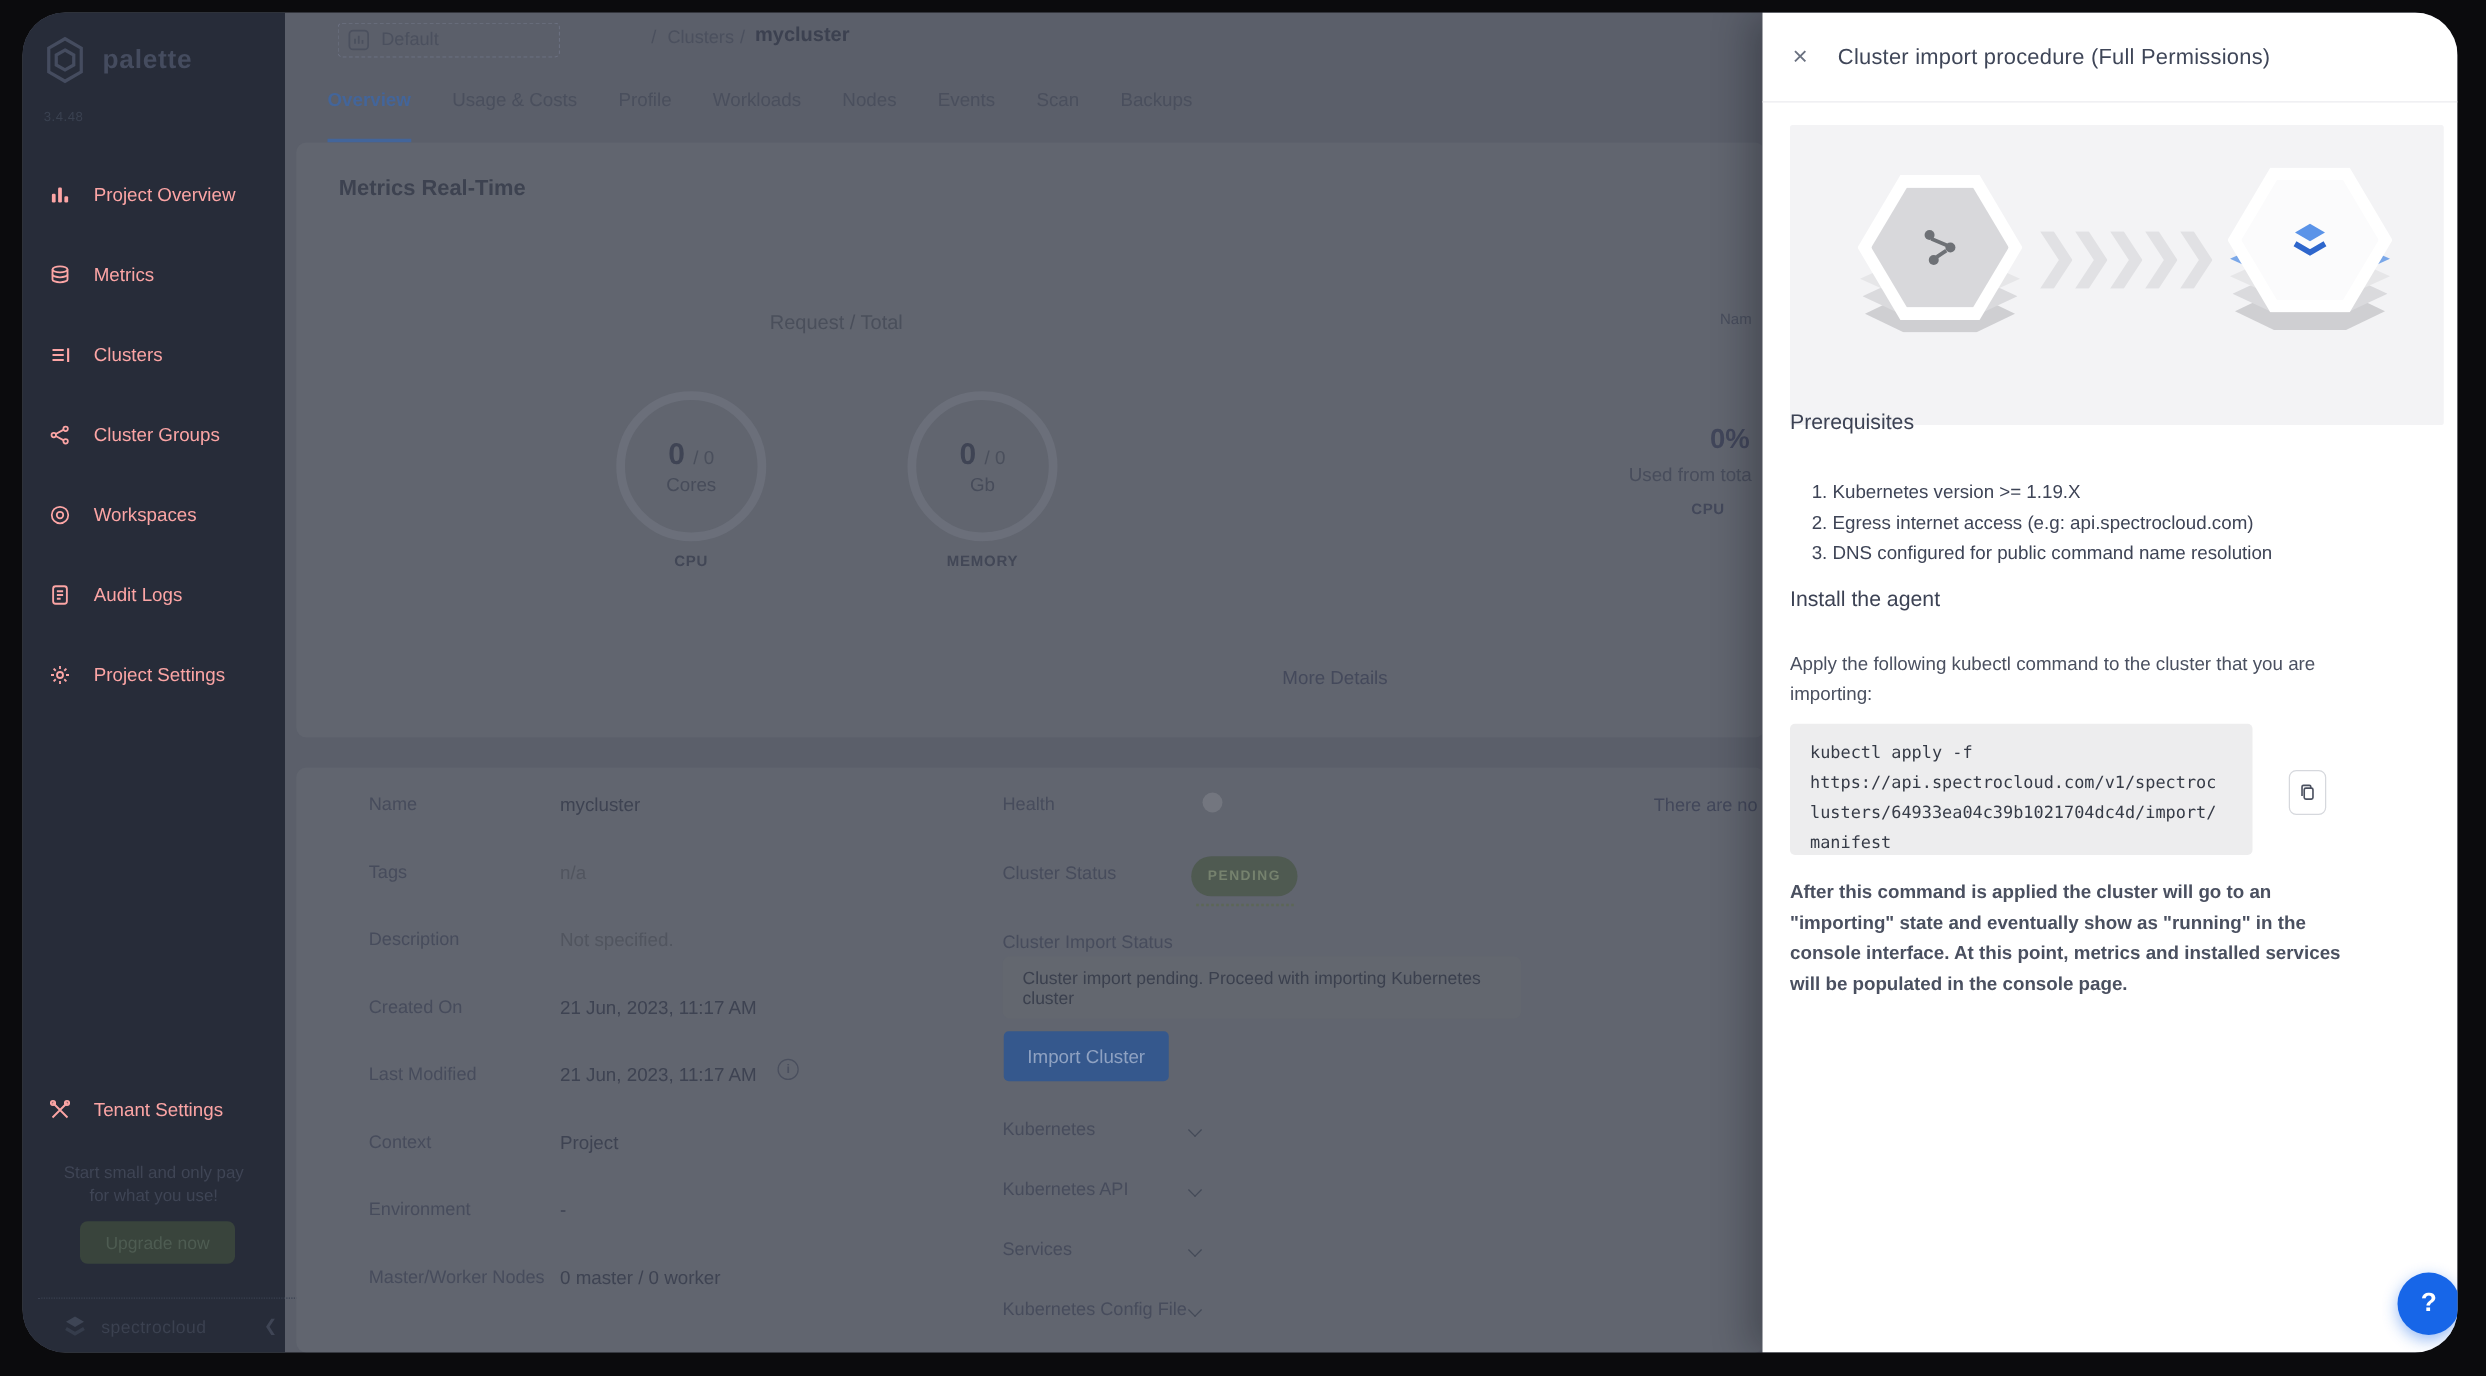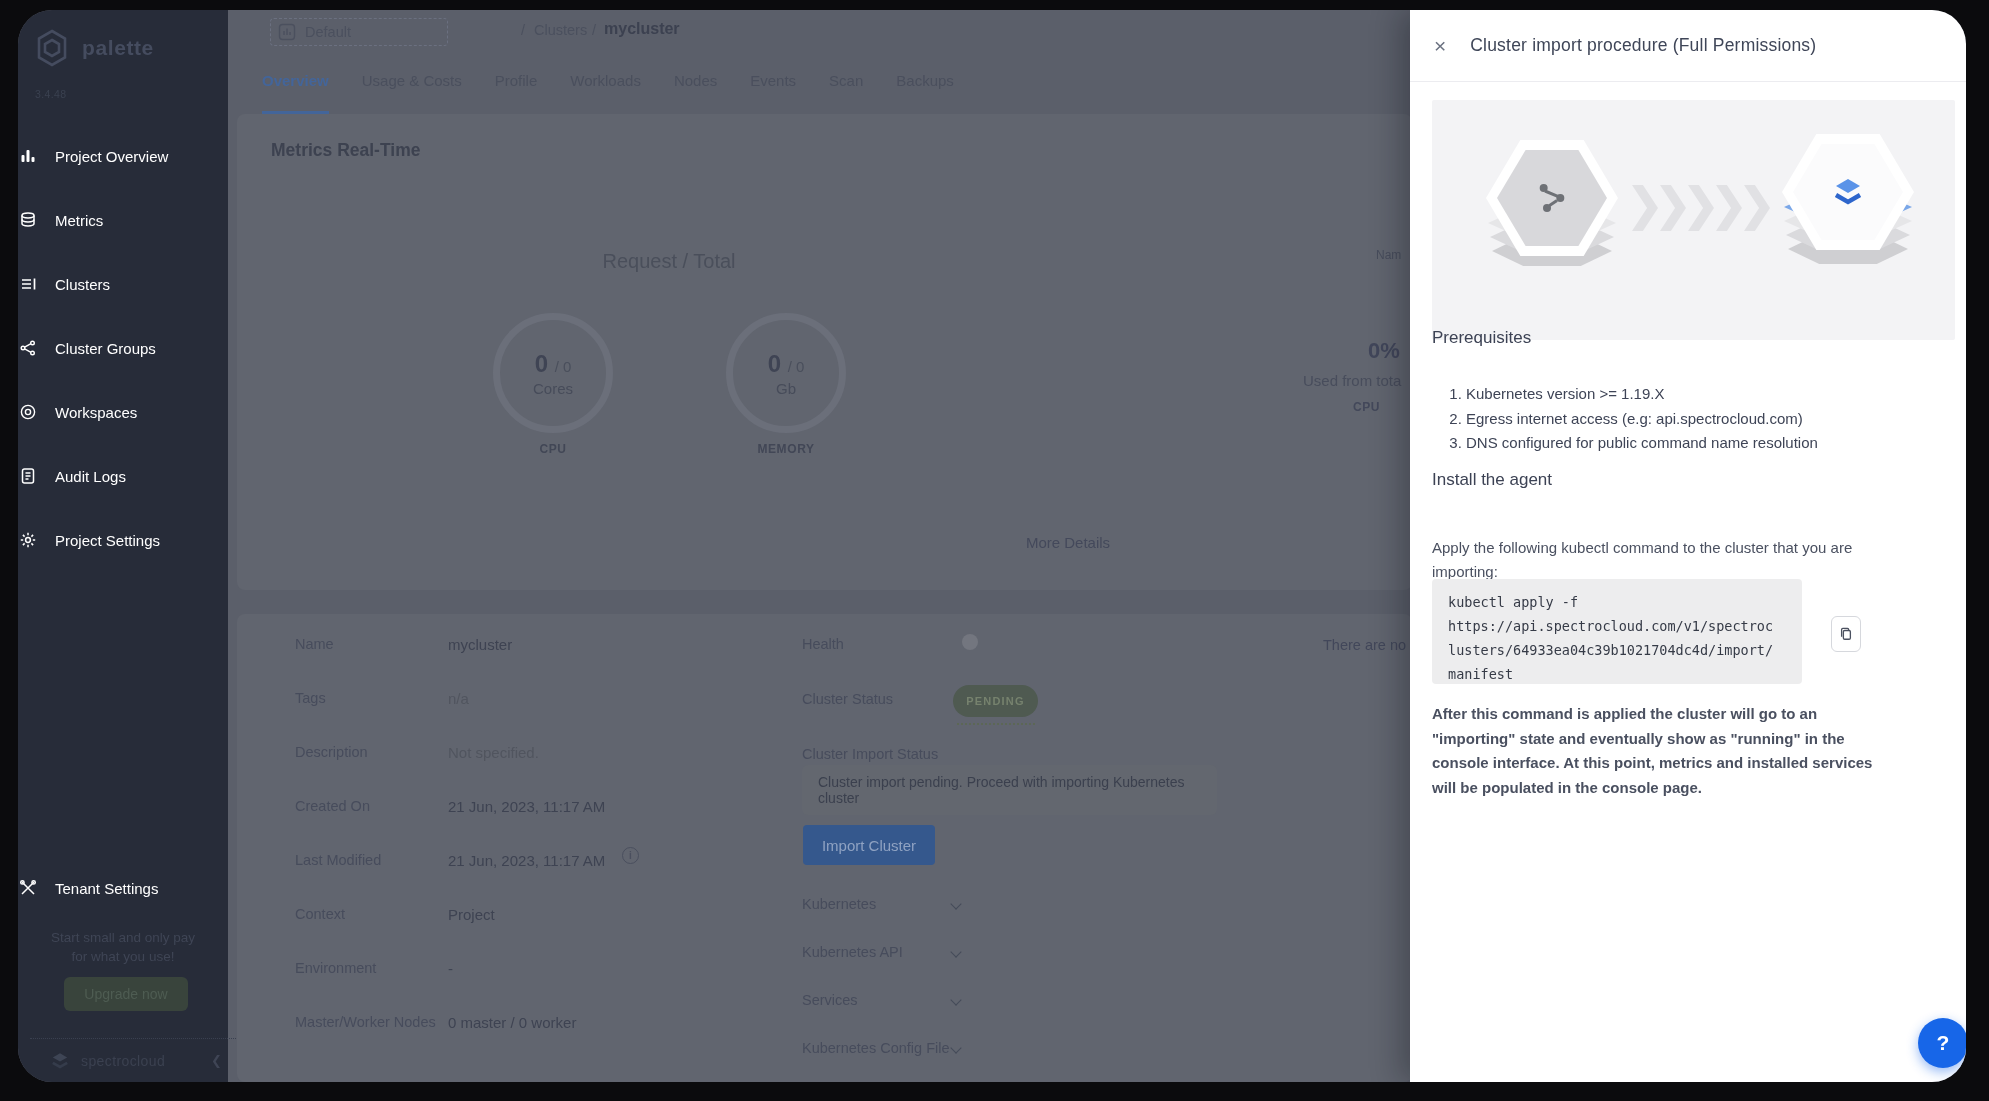--- a/index.html
+++ b/index.html
@@ -6,21 +6,21 @@
     font-family:"Liberation Sans","DejaVu Sans",sans-serif;-webkit-font-smoothing:antialiased;}
   .abs{position:absolute;}
   .screen{position:absolute;left:18px;top:10px;width:1948px;height:1072px;background:#5b5f6a;
     border-radius:34px;overflow:hidden;}
   
   .sidebar{position:absolute;left:0;top:0;width:210px;height:100%;background:#272c39;}
   .logo-row{position:absolute;left:14px;top:18px;display:flex;align-items:center;gap:10px;color:#454c5f;}
   .logo-row .word{font-size:21px;font-weight:600;letter-spacing:.6px;color:#454c5f;}
   .version{position:absolute;left:17px;top:78px;font-size:10.5px;color:#3a4150;letter-spacing:.4px;}
   .nav{position:absolute;left:0;top:114px;width:100%;}
-  .nav-item{height:64px;display:flex;align-items:center;gap:17px;color:#ffffff;
+  .nav-item{height:64px;display:flex;align-items:center;gap:17px;padding-left:20px;color:#fca5a5;
     font-size:15px;font-weight:500;cursor:pointer;box-sizing:border-box;}
   .nav-item .nicon{width:20px;height:20px;flex:0 0 20px;display:flex;align-items:center;justify-content:center;}
   .tenant{position:absolute;left:0;top:846px;width:100%;}
   .promo{position:absolute;left:0;top:918px;width:100%;text-align:center;font-size:13.5px;
     line-height:19px;color:#3f4555;font-weight:500;}
   .upgrade{position:absolute;left:46px;top:967px;width:124px;height:34px;background:#39443c;
     border:none;border-radius:6px;color:#4e5c52;font-size:14px;font-weight:500;cursor:pointer;
     font-family:inherit;}
   .brand-row{position:absolute;left:12px;top:1028px;width:100%;height:44px;border-top:1px dotted #3a4050;
     display:flex;align-items:center;gap:9px;padding:0 18px;box-sizing:border-box;color:#3b4150;}
@@ -32,21 +32,21 @@
   .proj-box{position:absolute;left:42px;top:0;width:178px;height:28px;border:1px dashed #6b7080;
     border-radius:4px;display:flex;align-items:center;gap:8px;padding-left:6px;box-sizing:border-box;cursor:pointer;}
   .bc-sep{position:absolute;top:4px;color:#4b505e;}
   .bc-link{position:absolute;top:4px;color:#4b505e;cursor:pointer;}
   .bc-cur{position:absolute;top:2px;font-size:16px;font-weight:600;color:#3c4150;}
   .tabs{position:absolute;left:34px;top:62px;display:flex;gap:33px;}
   .tab{font-size:15px;font-weight:500;color:#4a4f5d;padding-bottom:22px;cursor:pointer;}
   .tab.active{color:#43659a;font-weight:600;border-bottom:3px solid #43659a;}
   .card{position:absolute;background:#61656f;border-radius:8px;}
   .card-title{position:absolute;left:34px;top:26px;font-size:17.5px;font-weight:600;color:#3d4250;}
-  .sub-center{position:absolute;font-size:20px;color:#4a4f5b;transform:translateX(-50%);}
+  .sub-center{position:absolute;font-size:16px;color:#4a4f5b;transform:translateX(-50%);}
   .donut{position:absolute;width:120px;height:120px;border:7px solid #6b6f7a;border-radius:50%;
     display:flex;flex-direction:column;align-items:center;justify-content:center;box-sizing:border-box;}
   .donut .val{font-size:24px;font-weight:600;color:#3f4454;}
   .donut .val .small{font-size:15px;font-weight:400;color:#4a4f5c;}
   .donut .unit{font-size:15px;color:#474c5a;margin-top:2px;}
   .donut-cap{position:absolute;font-size:12px;font-weight:700;letter-spacing:.6px;color:#424756;transform:translateX(-50%);}
   .more-link{position:absolute;font-size:15px;font-weight:500;color:#44495b;transform:translateX(-50%);cursor:pointer;}
   .usage .pct{font-size:22px;font-weight:700;color:#41465a;}
   .usage-cap{font-size:15px;color:#484d5c;}
   .usage-sub{font-size:12px;font-weight:700;letter-spacing:.5px;color:#43485a;}
@@ -410,21 +410,21 @@
     </div>
 
     <h3 class="phq" style="top:318px;margin:0;">Prerequisites</h3>
     <ol class="plist">
 
     <li>Kubernetes version &gt;= 1.19.X</li>
         <li>Egress internet access (e.g: api.spectrocloud.com)</li>
         <li>DNS configured for public command name resolution</li>
       </ol>
     <h3 class="phq" style="top:460px;margin:0;">Install the agent</h3>
-    <p class="ptext" style="top:526px;margin:0;">Apply the following kubectl command to the cluster that you are importing:</p>
+    <p class="ptext" style="top:510px;margin:0;">Apply the following kubectl command to the cluster that you are importing:</p>
 
     <div class="codebox">
 
     <div>kubectl apply -f</div>
         <div>https://api.spectrocloud.com/v1/spectroc</div>
         <div>lusters/64933ea04c39b1021704dc4d/import/</div>
         <div>manifest</div>
       </div>
     <div class="copy-btn">
       <span>

